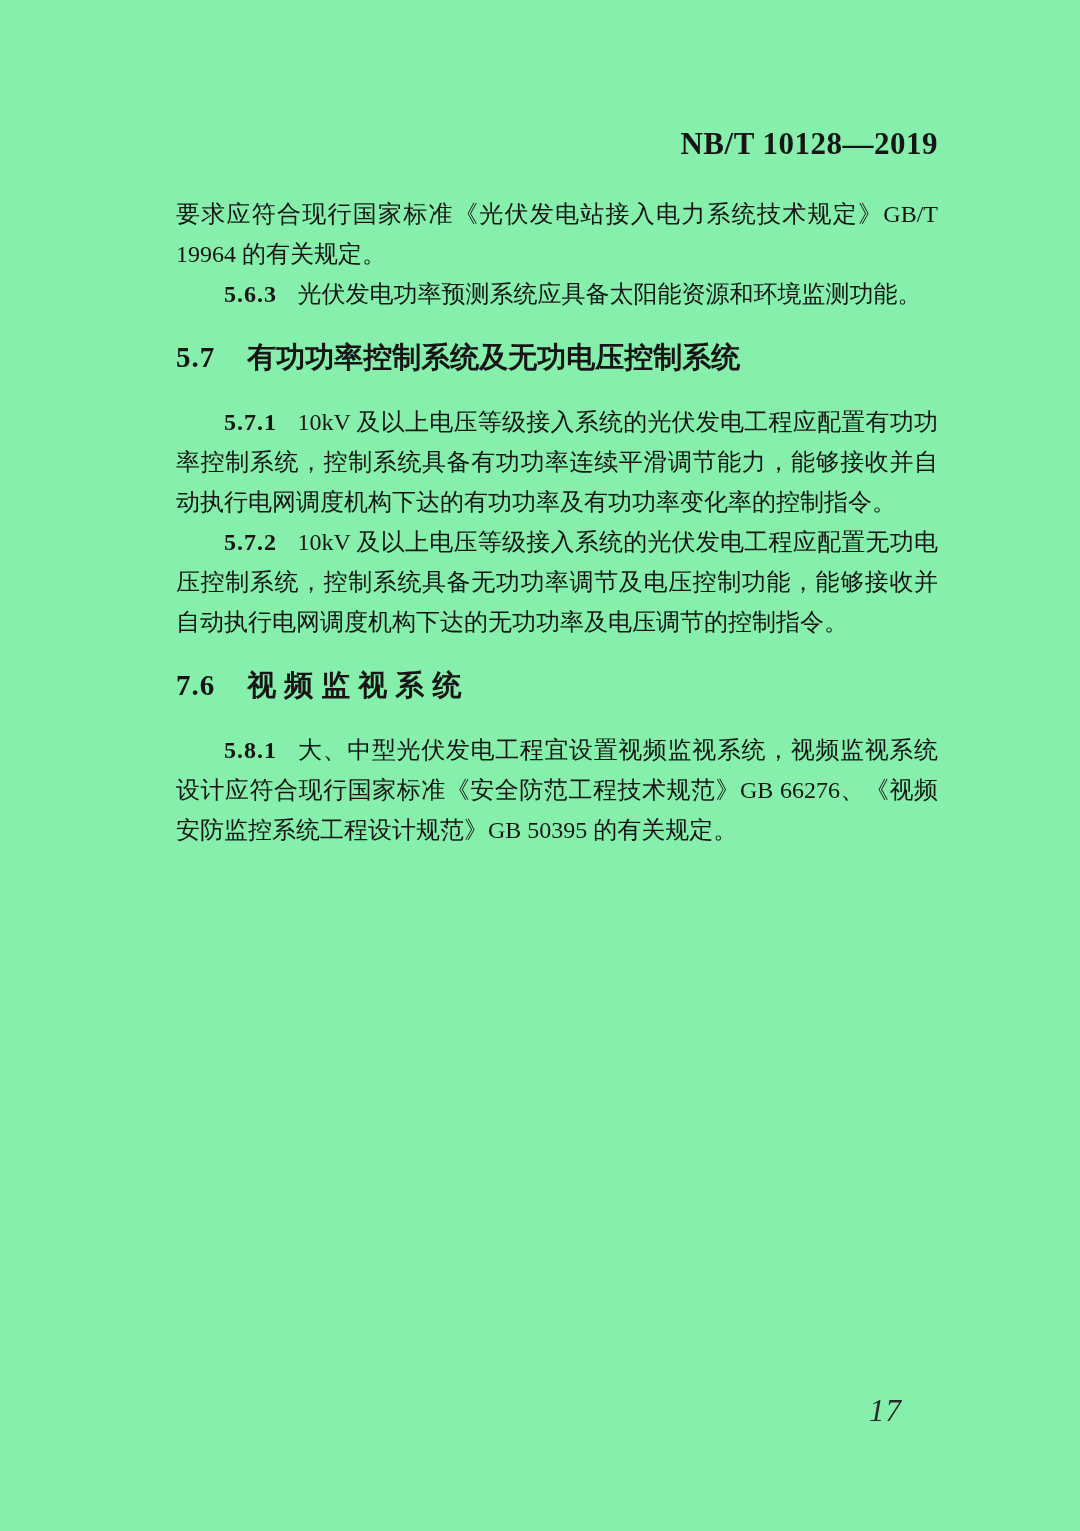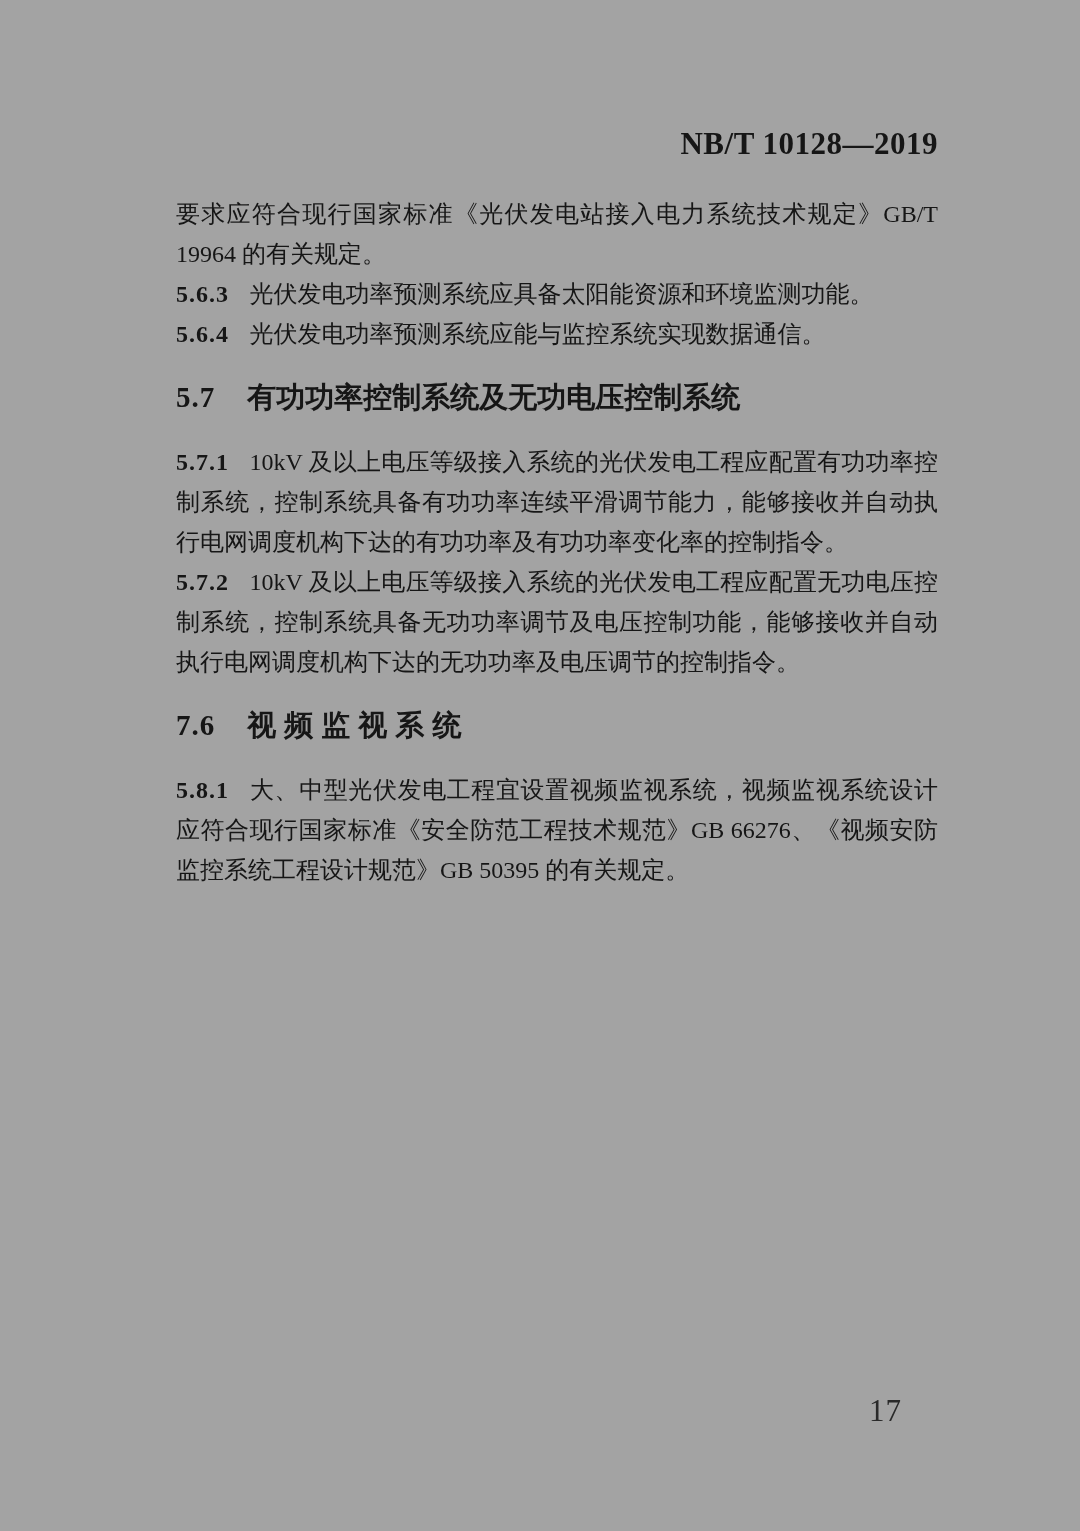--- a/index.html
+++ b/index.html
@@ -5,21 +5,21 @@
   * { margin: 0; padding: 0; box-sizing: border-box; }
   html, body { width: 1080px; }
   body {
     background: #e9e9e9;
     font-family: "Liberation Serif", "DejaVu Serif", serif;
   }
   .page {
     position: relative;
     width: 1080px;
     height: 1531px;
-    background: #a3a3a3;
+    background: #86efac;
     color: #161616;
     padding: 126px 142px 0 176px;
     overflow: hidden;
   }
   .std-header {
     text-align: right;
     font-weight: 700;
     font-size: 31px;
     line-height: 36px;
     letter-spacing: 0.5px;
@@ -29,56 +29,57 @@
   .body-para {
     font-size: 24px;
     line-height: 40px;
     text-align: justify;
     text-justify: inter-ideograph;
   }
   .clause-num {
     font-weight: 700;
     padding-right: 0.85em;
     letter-spacing: 1px;
+    margin-left: 48px;
   }
   .section-heading {
     text-align: left;
     font-family: "Liberation Sans", "DejaVu Sans", sans-serif;
     font-weight: 700;
     font-size: 29px;
     line-height: 40px;
     margin-top: 23px;
     margin-bottom: 25px;
   }
   .section-heading .heading-num {
     padding-right: 1.1em;
     font-family: "Liberation Serif", "DejaVu Serif", serif;
     letter-spacing: 1px;
   }
   .page-number {
     position: absolute;
     right: 178px;
     bottom: 102px;
     font-size: 31px;
+    font-style: italic;
     color: #2a2a2a;
     letter-spacing: 1px;
   }
 </style>
 </head>
 <body>
 
 <div class="page">
 
   <div class="std-header">NB/T 10128—2019</div>
 
   <p class="body-para"><span>要求应符合现行国家标准《光伏发电站接入电力系统技术规定》GB/T 19964 的有关规定。</span></p>
 
   <p class="body-para"><span class="clause-num">5.6.3</span><span>光伏发电功率预测系统应具备太阳能资源和环境监测功能。</span></p>
 
-  <p class="body-para"><span class="clause-num">5.6.4</span><span>光伏发电功率预测系统应能与监控系统实现数据通信。</span></p>
 
   <h2 class="section-heading"><span class="heading-num">5.7</span><span>有功功率控制系统及无功电压控制系统</span></h2>
 
   <p class="body-para"><span class="clause-num">5.7.1</span><span>10kV 及以上电压等级接入系统的光伏发电工程应配置有功功率控制系统，控制系统具备有功功率连续平滑调节能力，能够接收并自动执行电网调度机构下达的有功功率及有功功率变化率的控制指令。</span></p>
 
   <p class="body-para"><span class="clause-num">5.7.2</span><span>10kV 及以上电压等级接入系统的光伏发电工程应配置无功电压控制系统，控制系统具备无功功率调节及电压控制功能，能够接收并自动执行电网调度机构下达的无功功率及电压调节的控制指令。</span></p>
 
 
 
   <h2 class="section-heading"><span class="heading-num">7.6</span><span>视 频 监 视 系 统</span></h2>

